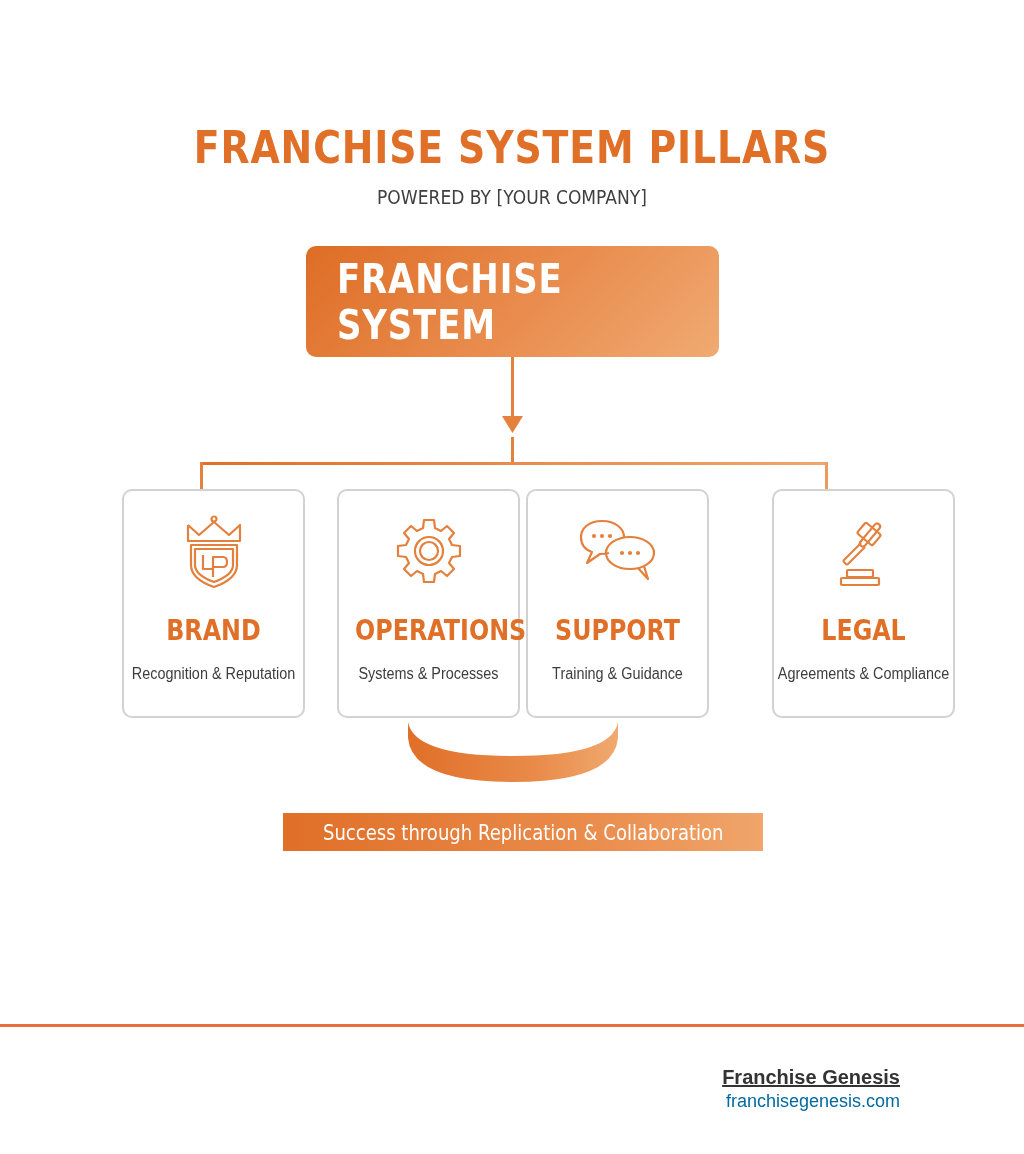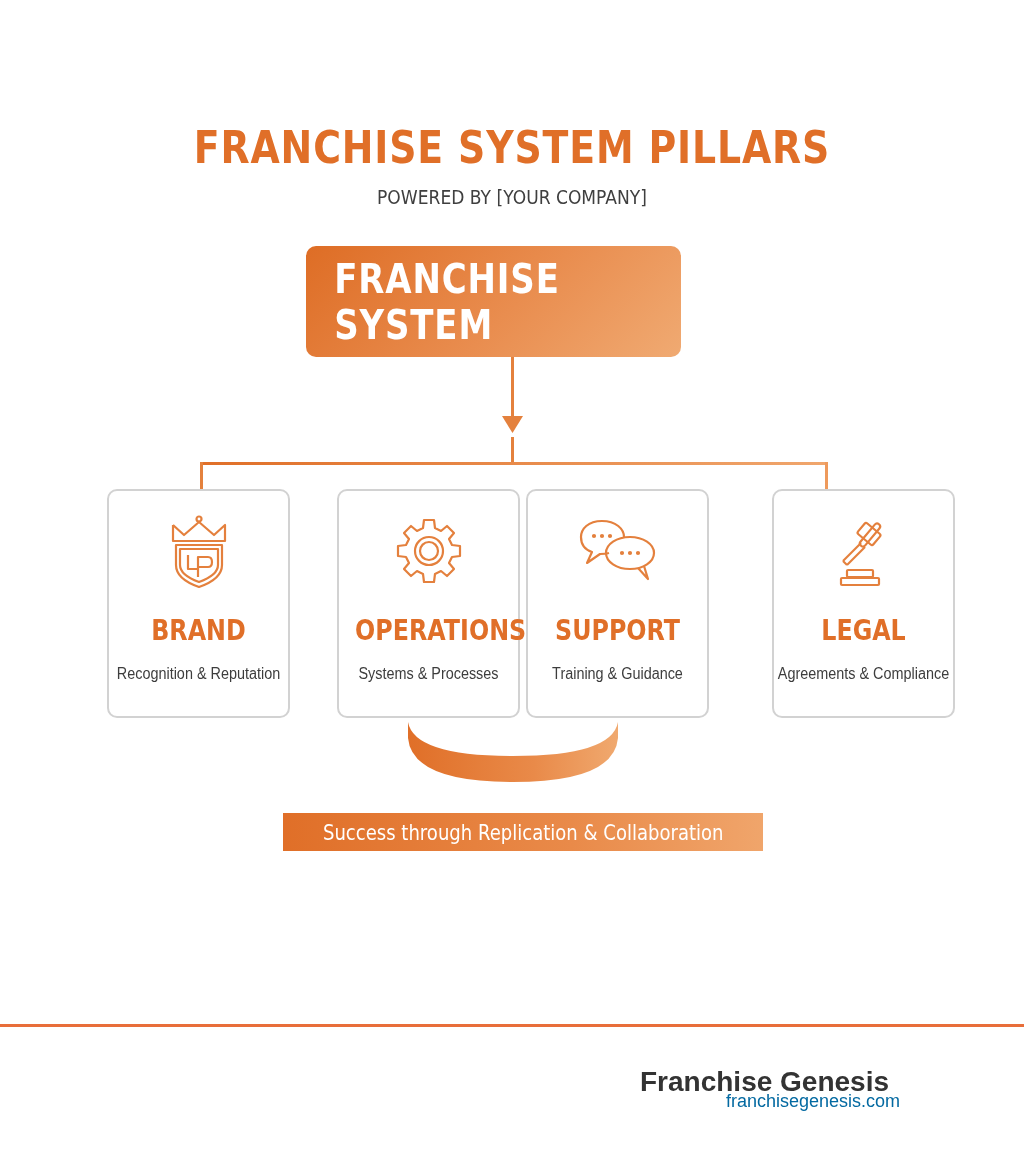--- a/index.html
+++ b/index.html
@@ -1,31 +1,31 @@
 <!DOCTYPE html>
 <html><head>
 <meta charset="utf-8">
 <style>
   html,body{margin:0;padding:0;}
   body{width:1024px;height:1154px;background:#ffffff;position:relative;overflow:hidden;font-family:"Liberation Sans",sans-serif;}
   .abs{position:absolute;}
   .title{left:0;width:1024px;top:122px;text-align:center;font-family:"DejaVu Sans",sans-serif;font-weight:bold;font-size:44px;letter-spacing:1px;color:#e06f28;transform:scaleX(0.86);transform-origin:center;}
   .subtitle{left:0;width:1024px;top:186px;text-align:center;font-family:"DejaVu Sans",sans-serif;font-size:19px;color:#3f3f3f;transform:scaleX(0.9);}
-  .hub{left:306px;top:246px;width:375px;height:111px;border-radius:10px;background:linear-gradient(135deg,#de6d25 0%,#e98d4f 55%,#f0aa72 100%);display:flex;align-items:center;justify-content:center;}
+  .hub{left:306px;top:246px;width:413px;height:111px;border-radius:10px;background:linear-gradient(135deg,#de6d25 0%,#e98d4f 55%,#f0aa72 100%);display:flex;align-items:center;justify-content:center;}
   .hub span{font-family:"DejaVu Sans",sans-serif;font-weight:bold;font-size:40px;color:#fff;transform:scaleX(0.85);display:inline-block;letter-spacing:1px;}
   .line{background:#e4813d;}
   .card{top:489px;width:183px;height:229px;border:2px solid #d2d2d2;border-radius:10px;background:#fff;box-sizing:border-box;}
   .card .icon{position:absolute;left:50%;top:24px;transform:translateX(-50%);width:70px;height:74px;}
   .card .name{position:absolute;left:0;width:100%;top:122px;text-align:center;font-family:"DejaVu Sans",sans-serif;font-weight:bold;font-size:29px;color:#e06f28;transform:scaleX(0.82);}
   .card .desc{position:absolute;left:-10px;width:calc(100% + 20px);top:174px;text-align:center;font-size:16px;color:#3d3d3d;transform:scaleX(0.9);}
   .base{left:406px;top:720px;width:214px;height:70px;}
   .banner{left:283px;top:813px;width:480px;height:38px;background:linear-gradient(90deg,#e06f28 0%,#e98a49 60%,#f0a56b 100%);display:flex;align-items:center;justify-content:center;}
   .banner span{color:#fff;font-size:22px;font-family:"DejaVu Sans",sans-serif;transform:scaleX(0.82);display:inline-block;white-space:nowrap;}
   .rule{left:0;top:1024px;width:1024px;height:3px;background:#e86e3a;}
-  .brand{left:640px;top:1066px;width:260px;font-weight:bold;font-size:28px;color:#333;}
+  .brand{left:640px;top:1066px;width:260px;text-align:right;font-weight:bold;font-size:20px;color:#333;text-decoration:underline;}
   .url{left:640px;top:1091px;width:260px;text-align:right;font-size:18px;color:#0369a1;}
 </style>
 </head>
 <body>
 
 <div class="abs title">FRANCHISE SYSTEM PILLARS</div>
 <div class="abs subtitle">POWERED BY [YOUR COMPANY]</div>
 
 <div class="abs hub">
   <span>FRANCHISE SYSTEM</span>
@@ -33,21 +33,21 @@
 
 <div class="abs line" style="left:511px;top:357px;width:3px;height:60px;"></div>
 <svg class="abs" style="left:502px;top:416px;" width="21" height="18">
     <polygon points="0,0 21,0 10.5,17" fill="#e4813d"></polygon>
   </svg>
 <div class="abs line" style="left:511px;top:437px;width:3px;height:27px;"></div>
 <div class="abs" style="left:200px;top:462px;width:628px;height:3px;background:linear-gradient(90deg,#e06f28,#f0a66d);"></div>
 <div class="abs line" style="left:200px;top:462px;width:3px;height:28px;"></div>
 <div class="abs" style="left:825px;top:462px;width:3px;height:28px;background:#ee9a5c;"></div>
 
-<div class="abs card" style="left:107px;padding-left:25px;">
+<div class="abs card" style="left:122px;padding-left:25px;">
   <svg class="icon" viewBox="0 0 70 74" fill="none" stroke="#e4803d" stroke-width="2.2" stroke-linejoin="round">
     <circle cx="35" cy="4" r="2.5"></circle>
     <polyline points="9,10 20,20 35,7 50,20 61,10 61,26 9,26 9,10"></polyline>
     <path d="M12,30 L58,30 L58,50 Q58,64 35,72 Q12,64 12,50 Z"></path>
     <path d="M16,34 L54,34 L54,50 Q54,60 35,67 Q16,60 16,50 Z"></path>
     <polyline points="24,40 24,54 34,54"></polyline>
     <path d="M34,62 L34,42 L44,42 Q48,42 48,47 Q48,52 44,52 L34,52"></path>
   </svg>
   <div class="name">BRAND</div>
   <div class="desc">Recognition &amp; Reputation</div>

